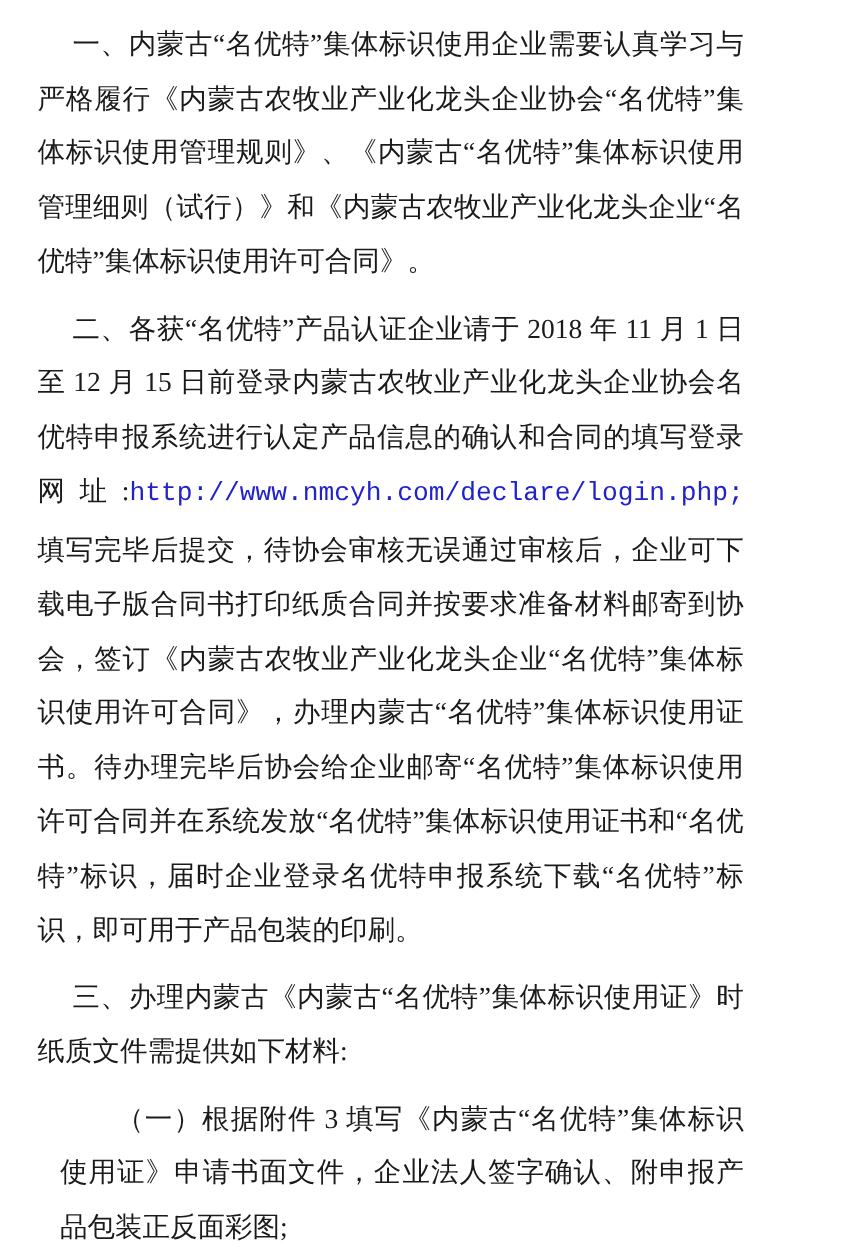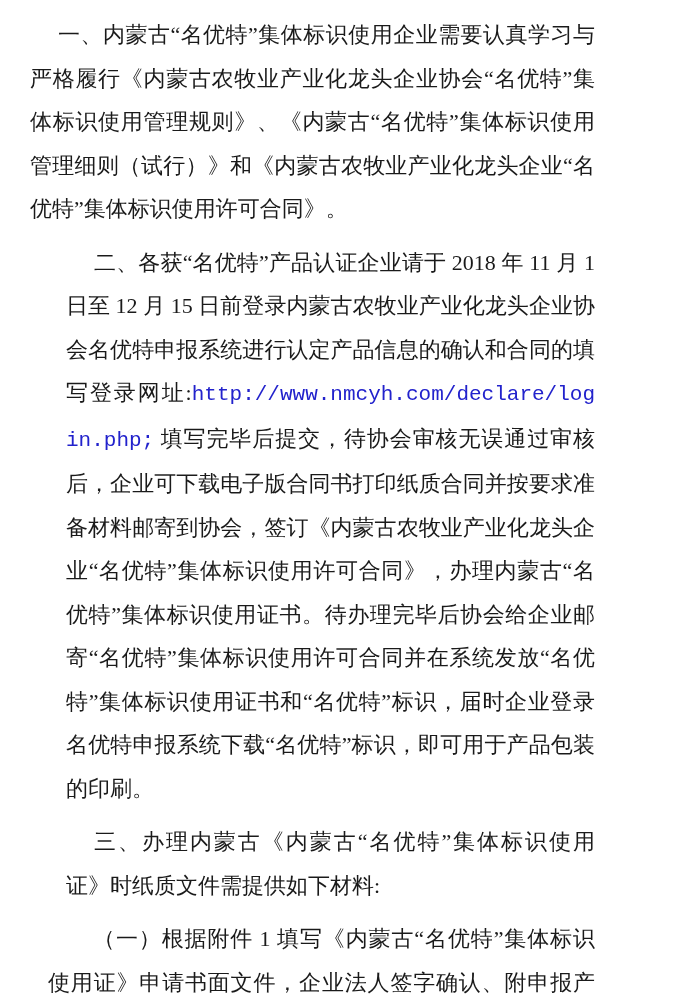--- a/index.html
+++ b/index.html
@@ -22,21 +22,20 @@
     text-align: justify;
     text-justify: inter-character;
   }
   .para {
     margin: 0;
     text-indent: 28px;
     word-break: break-all;
   }
   .para + .para {
     margin-top: 10px;
-    margin-left: 36px;
   }
   .para.sub-item {
     margin-left: 18px;
     text-indent: 45px;
   }
   .url-link {
     font-family: "Liberation Mono", "DejaVu Sans Mono", monospace;
     font-size: 21px;
     color: #2222cc;
     text-decoration: none;
@@ -47,15 +46,15 @@
 <body>
 
 <div class="page">
 
   <p class="para">一、内蒙古“名优特”集体标识使用企业需要认真学习与严格履行《内蒙古农牧业产业化龙头企业协会“名优特”集体标识使用管理规则》、《内蒙古“名优特”集体标识使用管理细则（试行）》和《内蒙古农牧业产业化龙头企业“名优特”集体标识使用许可合同》。</p>
 
   <p class="para"><span>二、各获“名优特”产品认证企业请于 2018 年 11 月 1 日至 12 月 15 日前登录内蒙古农牧业产业化龙头企业协会名优特申报系统进行认定产品信息的确认和合同的填写登录网址:</span><a class="url-link" href="#">http://www.nmcyh.com/declare/login.php;</a><span> 填写完毕后提交，待协会审核无误通过审核后，企业可下载电子版合同书打印纸质合同并按要求准备材料邮寄到协会，签订《内蒙古农牧业产业化龙头企业“名优特”集体标识使用许可合同》，办理内蒙古“名优特”集体标识使用证书。待办理完毕后协会给企业邮寄“名优特”集体标识使用许可合同并在系统发放“名优特”集体标识使用证书和“名优特”标识，届时企业登录名优特申报系统下载“名优特”标识，即可用于产品包装的印刷。</span></p>
 
   <p class="para">三、办理内蒙古《内蒙古“名优特”集体标识使用证》时纸质文件需提供如下材料:</p>
 
-  <p class="para sub-item">（一）根据附件 1 填写《内蒙古“名优特”集体标识使用证》申请书面文件，企业法人签字确认、附申报产品包装正反面彩图;</p>
+  <p class="para sub-item">（一）根据附件 3 填写《内蒙古“名优特”集体标识使用证》申请书面文件，企业法人签字确认、附申报产品包装正反面彩图;</p>
 
 </div>
 
 </body></html>

